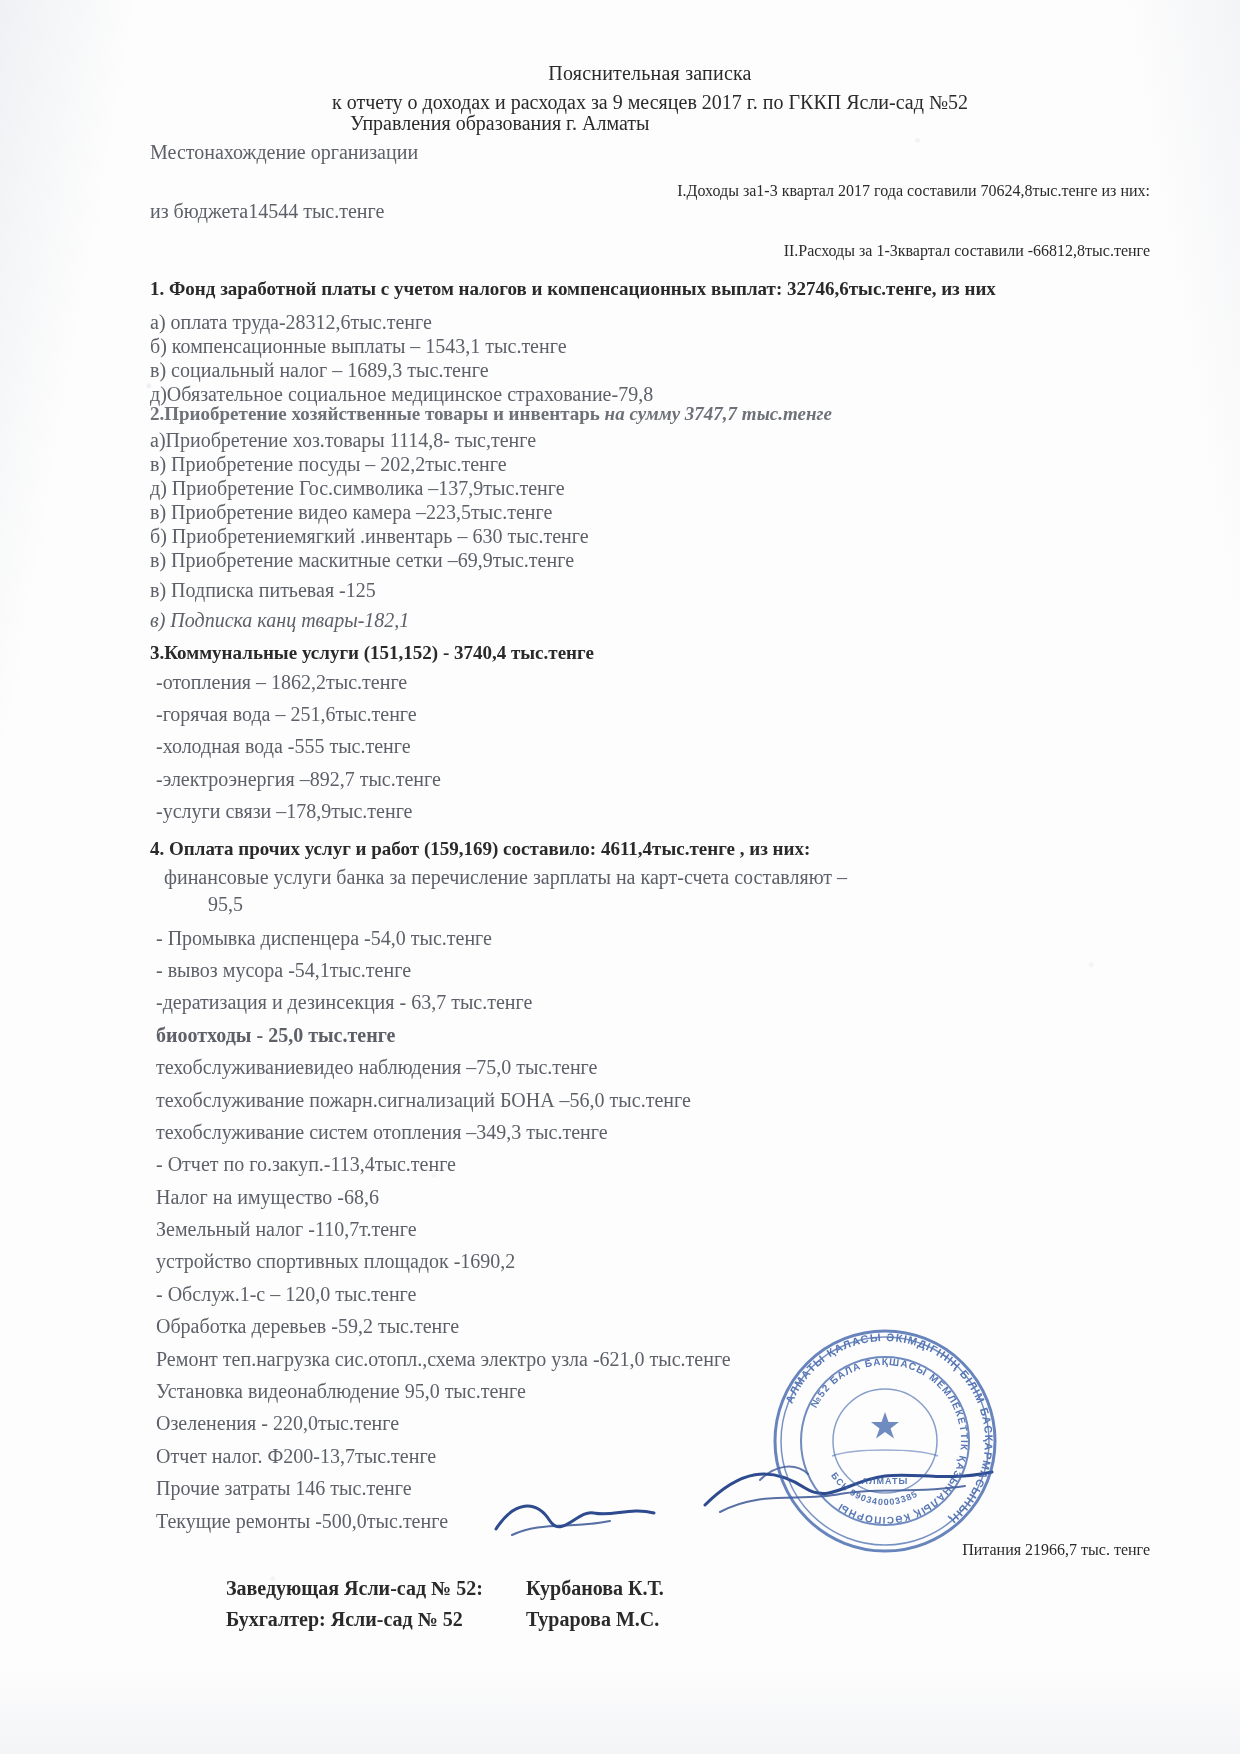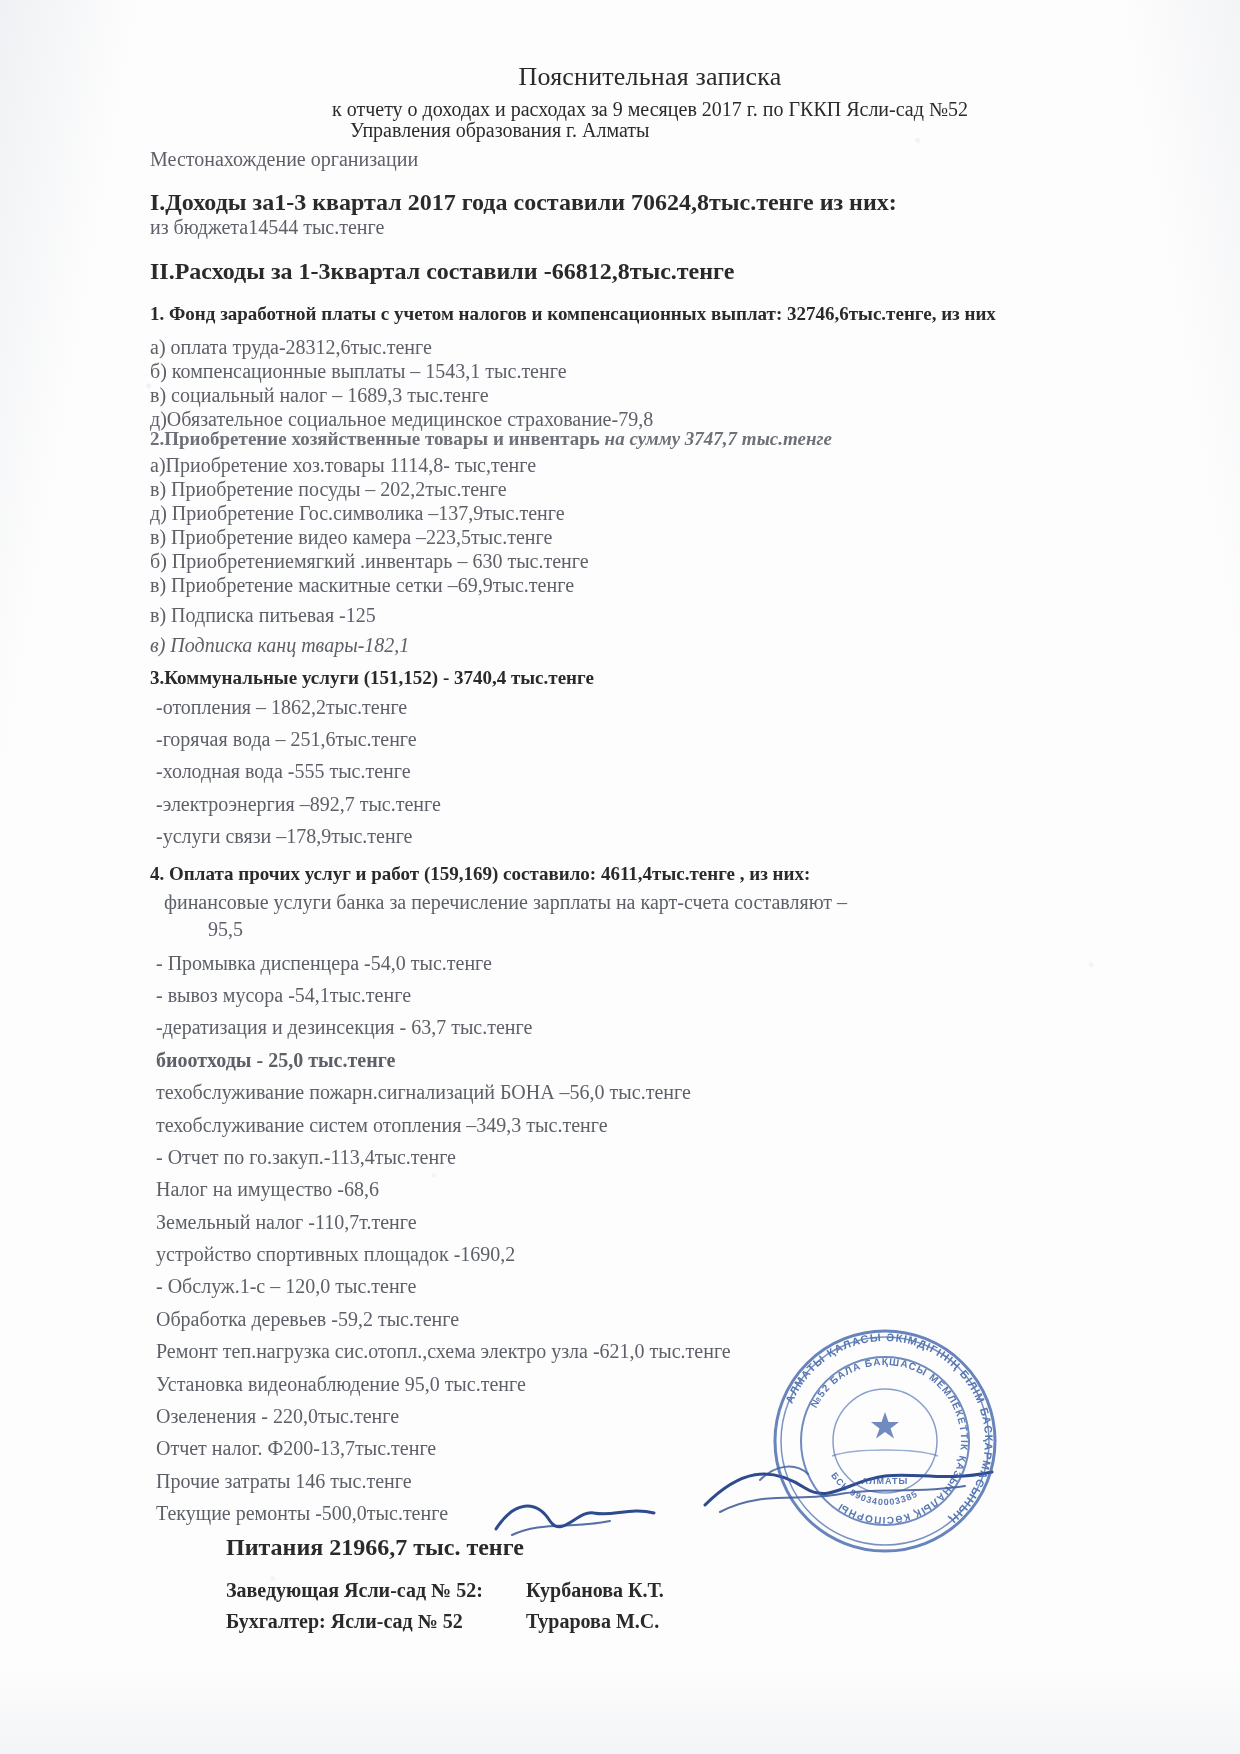--- a/index.html
+++ b/index.html
@@ -28,26 +28,26 @@
       radial-gradient(circle at 35% 67%, rgba(203,207,213,0.18) 0 2px, transparent 3px),
       radial-gradient(circle at 88% 55%, rgba(205,208,215,0.2) 0 2px, transparent 3px),
       radial-gradient(circle at 22% 90%, rgba(206,210,216,0.2) 0 2px, transparent 3px);
     pointer-events:none;
   }
   .content{
     position:absolute;
     left:150px;top:62px;right:90px;
   }
   .center{text-align:center;}
-  .t-title{font-size:26px;letter-spacing:.2px;}
+  .t-title{font-size:20px;letter-spacing:.2px;}
   .t-sub{font-size:20px;margin-top:6px;text-align:center;}
   .t-sub2{font-size:20px;margin-top:-2px;padding-left:200px;}
   .t-loc{font-size:20px;margin-top:6px;text-align:left;}
 
-  .h-bold{font-weight:bold;font-size:24px;}
+  .h-bold{font-weight:normal;font-size:16px;text-align:right;}
   .line{font-size:20px;line-height:1.18;}
 
   .blk{margin-top:18px;}
   .sec-head-2{font-weight:bold;font-size:19px;}
   .ital{font-style:italic;font-weight:bold;}
 
   .indent{padding-left:6px;}
   .indent2{padding-left:14px;}
   .indent3{padding-left:58px;}
   .indent4{padding-left:76px;}
@@ -146,20 +146,21 @@
   <div style="margin-top:10px;">
     <div class="sec-head-2">4. Оплата прочих услуг и работ (159,169) составило: 4611,4тыс.тенге , из них:</div>
     <div class="faded indent2" style="font-size:20px;margin-top:6px;">финансовые услуги банка за перечисление зарплаты на карт-счета составляют –</div>
     <div class="faded indent3" style="font-size:20px;margin-top:4px;">95,5</div>
 
     <div class="loose faded indent" style="margin-top:6px;">
       <div>- Промывка диспенцера  -54,0 тыс.тенге</div>
       <div>- вывоз мусора -54,1тыс.тенге</div>
       <div>-дератизация и дезинсекция - 63,7 тыс.тенге</div>
       <div style="padding-left:-6px;font-weight:bold;">биоотходы  - 25,0 тыс.тенге</div>
+      <div>техобслуживаниевидео наблюдения –75,0 тыс.тенге</div>
       <div>техобслуживание пожарн.сигнализаций БОНА –56,0 тыс.тенге</div>
       <div>техобслуживание систем отопления –349,3 тыс.тенге</div>
       <div> - Отчет по го.закуп.-113,4тыс.тенге</div>
       <div>Налог на имущество -68,6</div>
       <div>Земельный налог  -110,7т.тенге</div>
       <div>устройство спортивных площадок -1690,2</div>
       <div> - Обслуж.1-с – 120,0 тыс.тенге</div>
       <div>Обработка деревьев -59,2 тыс.тенге</div>
       <div>Ремонт теп.нагрузка сис.отопл.,схема электро узла  -621,0 тыс.тенге</div>
       <div>Установка видеонаблюдение 95,0 тыс.тенге</div>

